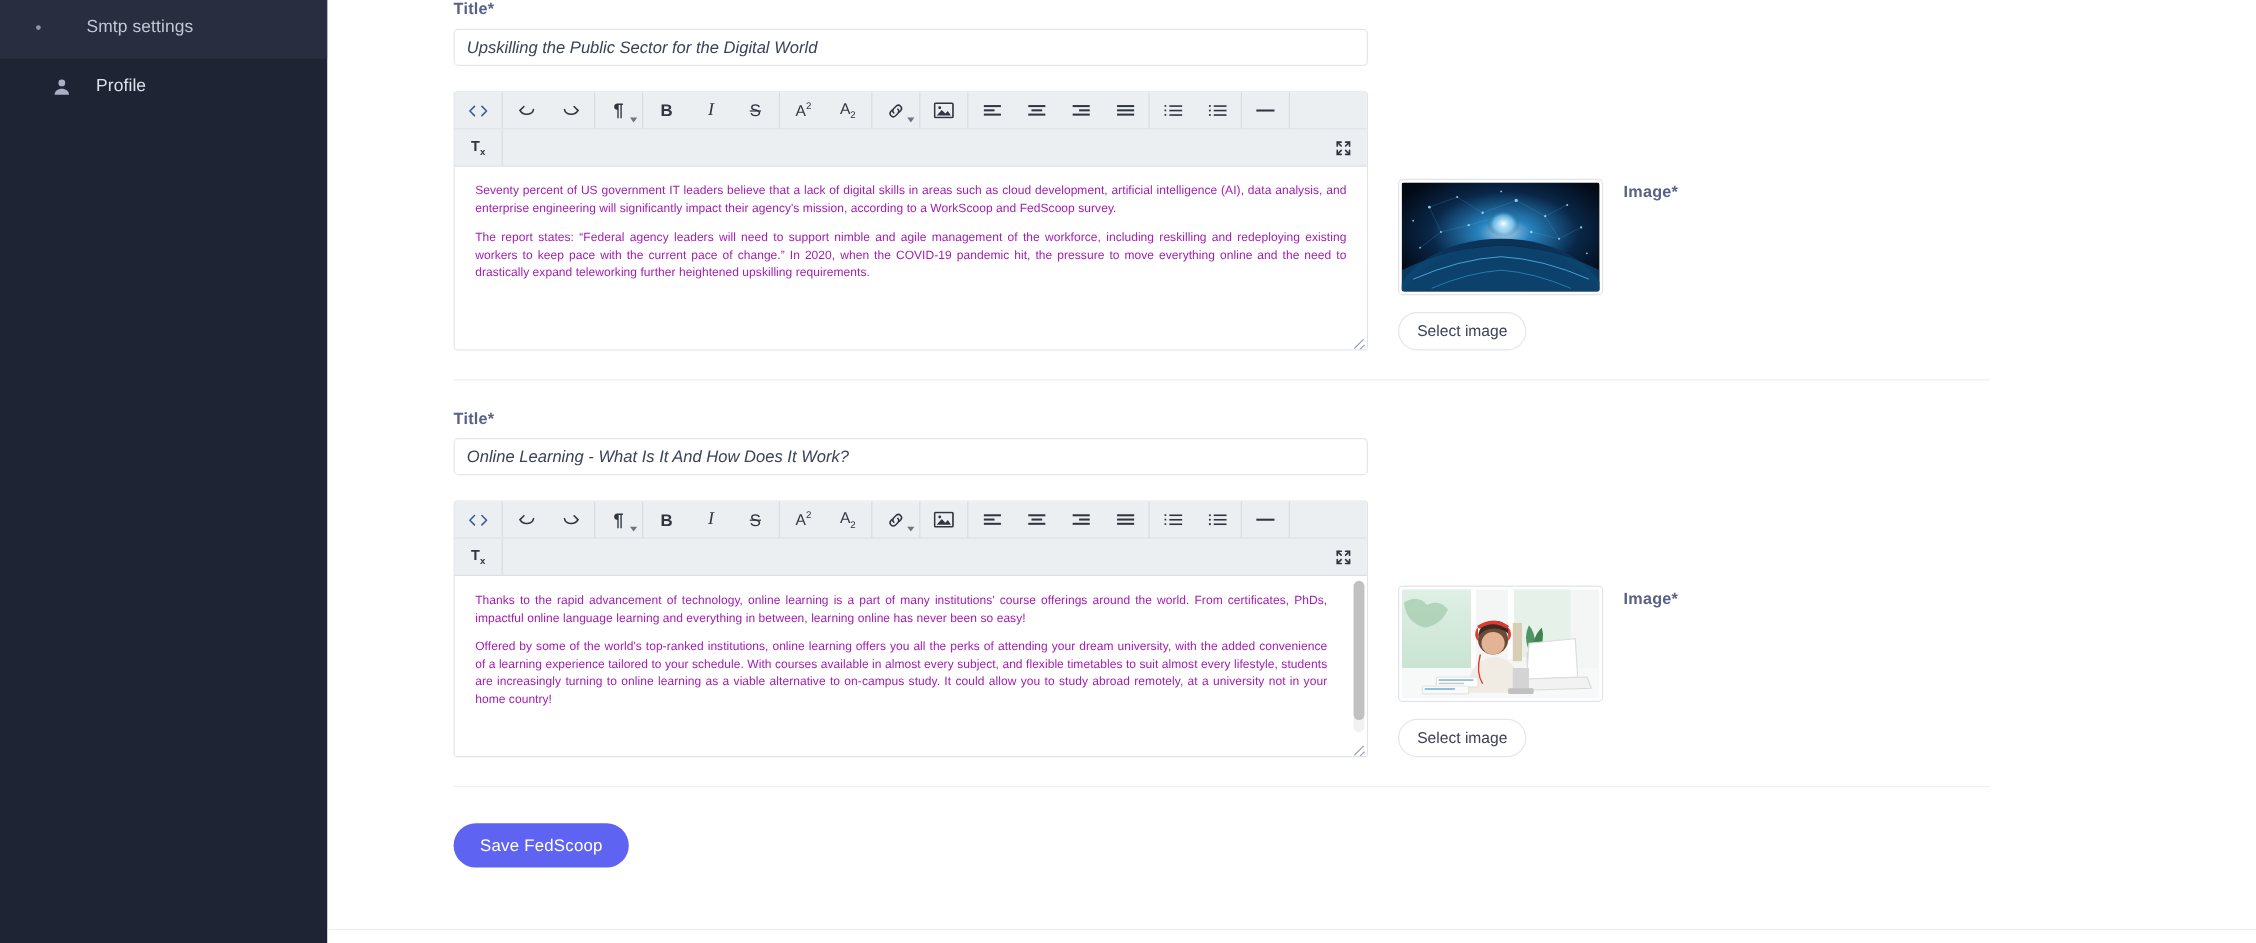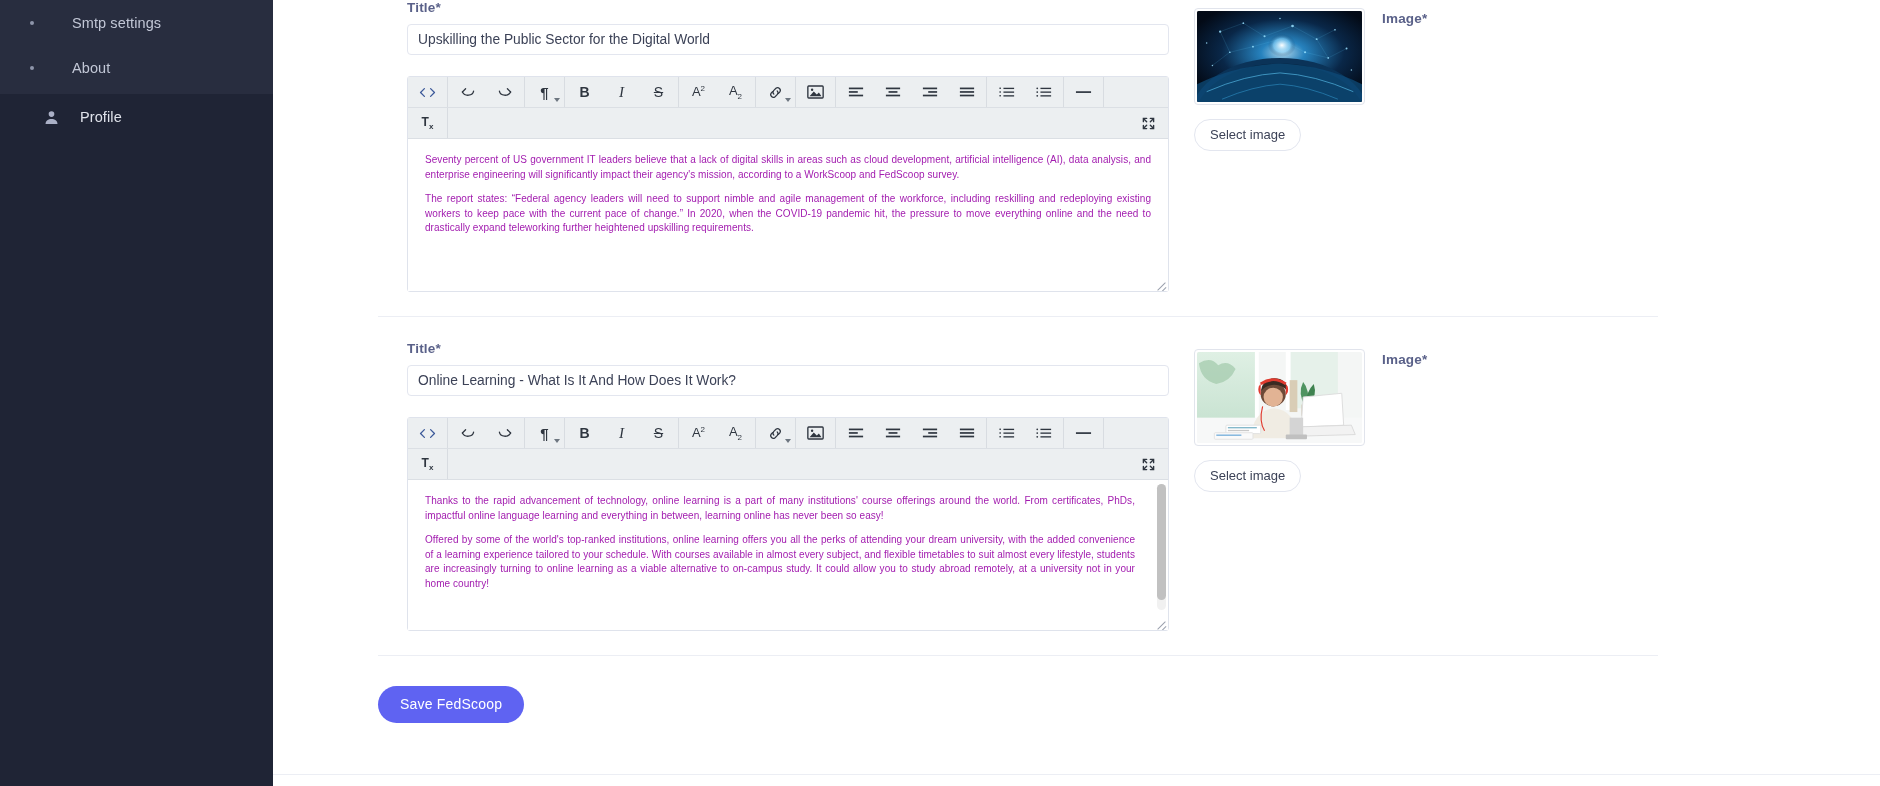--- a/index.html
+++ b/index.html
@@ -58,41 +58,42 @@
     background: #ffffff;
     padding-left: 13px;
     overflow: hidden;
   }
   .content {
     width: 1280px;
     margin-left: 92px;
     padding-top: 0px;
   }
 
-  .row { display: flex; align-items: flex-start; margin-left: 29px; }
+  .row { display: flex; align-items: flex-end; }
   .col-left { width: 760px; flex: none; }
   .col-right { flex: 1; padding-left: 27px; padding-top: 8px; display: flex; }
 
   .field-label {
     font-size: 13.5px;
     font-weight: bold;
     color: #5a6189;
     letter-spacing: .2px;
     margin-bottom: 9px;
   }
   .title-input {
     width: 762px; height: 31px;
     border: 1px solid #e3e6ef;
     border-radius: 4px;
     background: #fff;
     padding: 0 10px;
     font-size: 13.8px;
     color: #3c4257;
     font-family: "Liberation Sans", sans-serif;
     outline: none;
+    font-style: italic;
   }
 
   
   .editor {
     width: 762px;
     margin-top: 21px;
     border: 1px solid #dfe3ec;
     border-radius: 3px;
     background: #fff;
   }
@@ -232,24 +233,20 @@
 <div class="app">
 
   <aside class="sidebar">
     <div class="sidebar-submenu">
 
       <div class="sub-item">
         <span class="sub-bullet"></span>
         <span class="sub-label">Smtp settings</span>
       </div>
 
-      <div class="sub-item">
-        <span class="sub-bullet"></span>
-        <span class="sub-label">About</span>
-      </div>
 
     </div>
 
     <div class="nav-item">
       <span class="nav-icon">
         <svg width="17" height="17" viewBox="0 0 24 24" fill="#aab0c6">
           <circle cx="12" cy="7.2" r="4"></circle>
           <path d="M3.6 21c0-4.2 3.8-6.8 8.4-6.8S20.4 16.8 20.4 21z"></path>
         </svg>
       </span>

